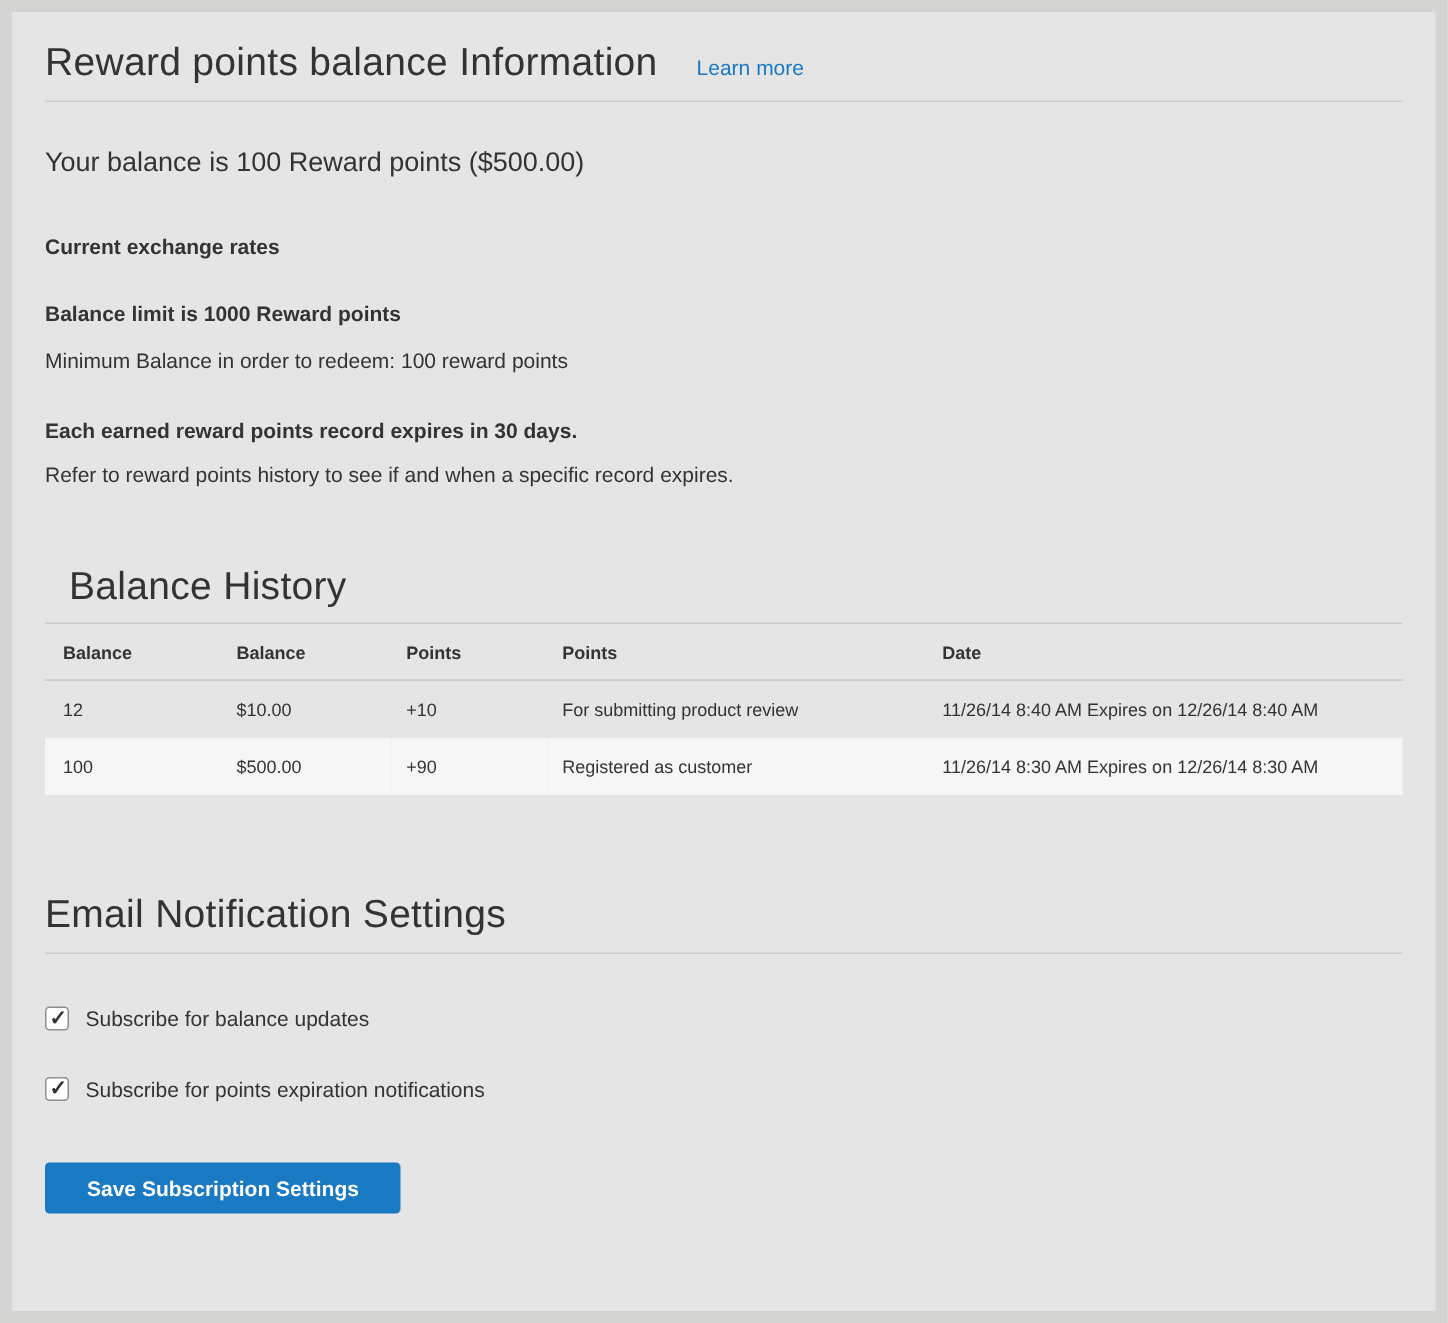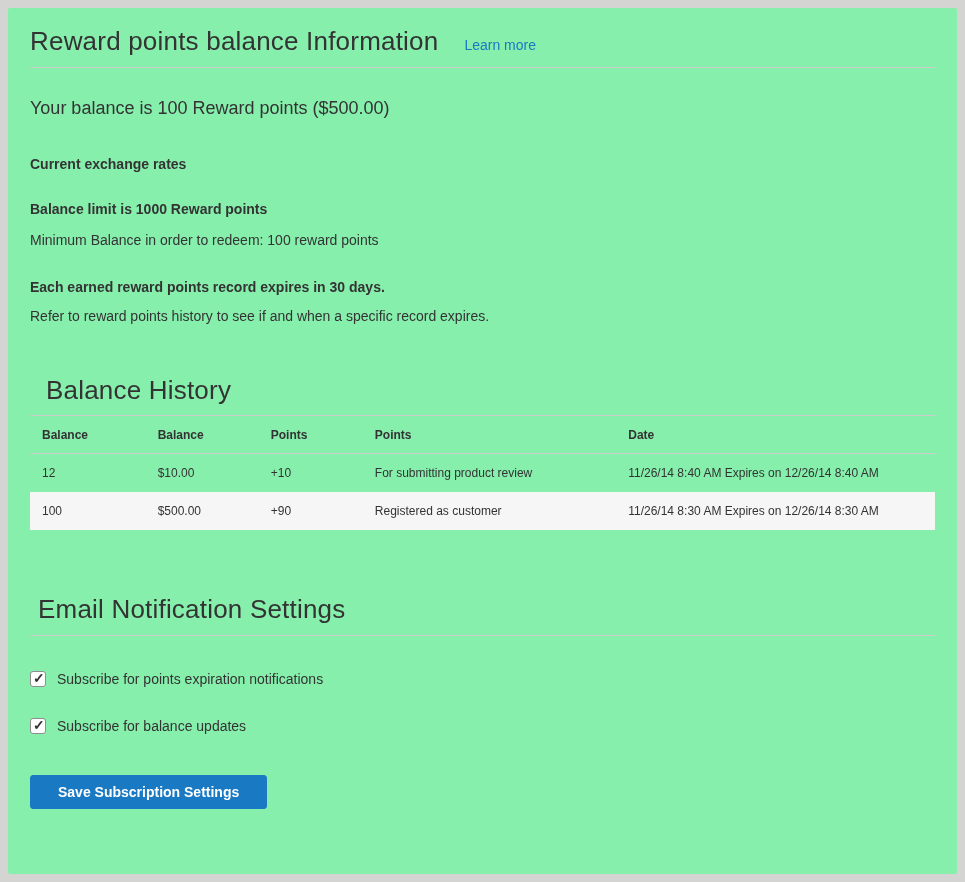--- a/index.html
+++ b/index.html
@@ -9,21 +9,21 @@
     height: 882px;
     background: #d4d4d2;
     font-family: "Liberation Sans", "DejaVu Sans", sans-serif;
     color: #333333;
     font-size: 14px;
   }
   .card {
     position: absolute;
     left: 8px; top: 8px;
     width: 949px; height: 866px;
-    background: #86efac;
+    background: #e5e5e5;
     border-radius: 2px;
     padding: 18px 22px 0 22px;
     overflow: hidden;
   }
   .title-row {
     display: flex;
     align-items: baseline;
   }
   h1, h2 {
     font-weight: 300;
@@ -80,21 +80,21 @@
     padding: 12px 10px;
   }
   table.history th:first-child,
   table.history td:first-child { padding-left: 12px; }
   table.history .col-balance { width: 13%; }
   table.history .col-amount  { width: 12.5%; }
   table.history .col-points  { width: 11.5%; }
   table.history .col-reason  { width: 28%; }
   table.history .col-date    { width: auto; }
   tr.alt { background: #f6f6f6; }
-  .email-title { margin-top: 64px; margin-left: 8px; }
+  .email-title { margin-top: 64px; }
   .checkbox-row {
     display: flex;
     align-items: center;
     margin-top: 35px;
   }
   .checkbox-row + .checkbox-row { margin-top: 31px; }
   input[type="checkbox"] {
     appearance: none;
     -webkit-appearance: none;
     width: 16px; height: 16px;
@@ -180,23 +180,23 @@
         <td>Registered as customer</td>
         <td>11/26/14 8:30 AM Expires on 12/26/14 8:30 AM</td>
       </tr>
     </tbody>
   </table>
 
   <h2 class="email-title">Email Notification Settings</h2>
   <hr class="divider">
 
   <div class="checkbox-row">
+    <input type="checkbox" id="cb-balance" checked="" style="">
+    <label for="cb-balance">Subscribe for balance updates</label>
+  </div>
+  <div class="checkbox-row">
     <input type="checkbox" id="cb-expiration" checked="" style="">
     <label for="cb-expiration">Subscribe for points expiration notifications</label>
   </div>
-  <div class="checkbox-row">
-    <input type="checkbox" id="cb-balance" checked="" style="">
-    <label for="cb-balance">Subscribe for balance updates</label>
-  </div>
 
   <button class="save-btn">Save Subscription Settings</button>
 
 </div>
 
 </body></html>

